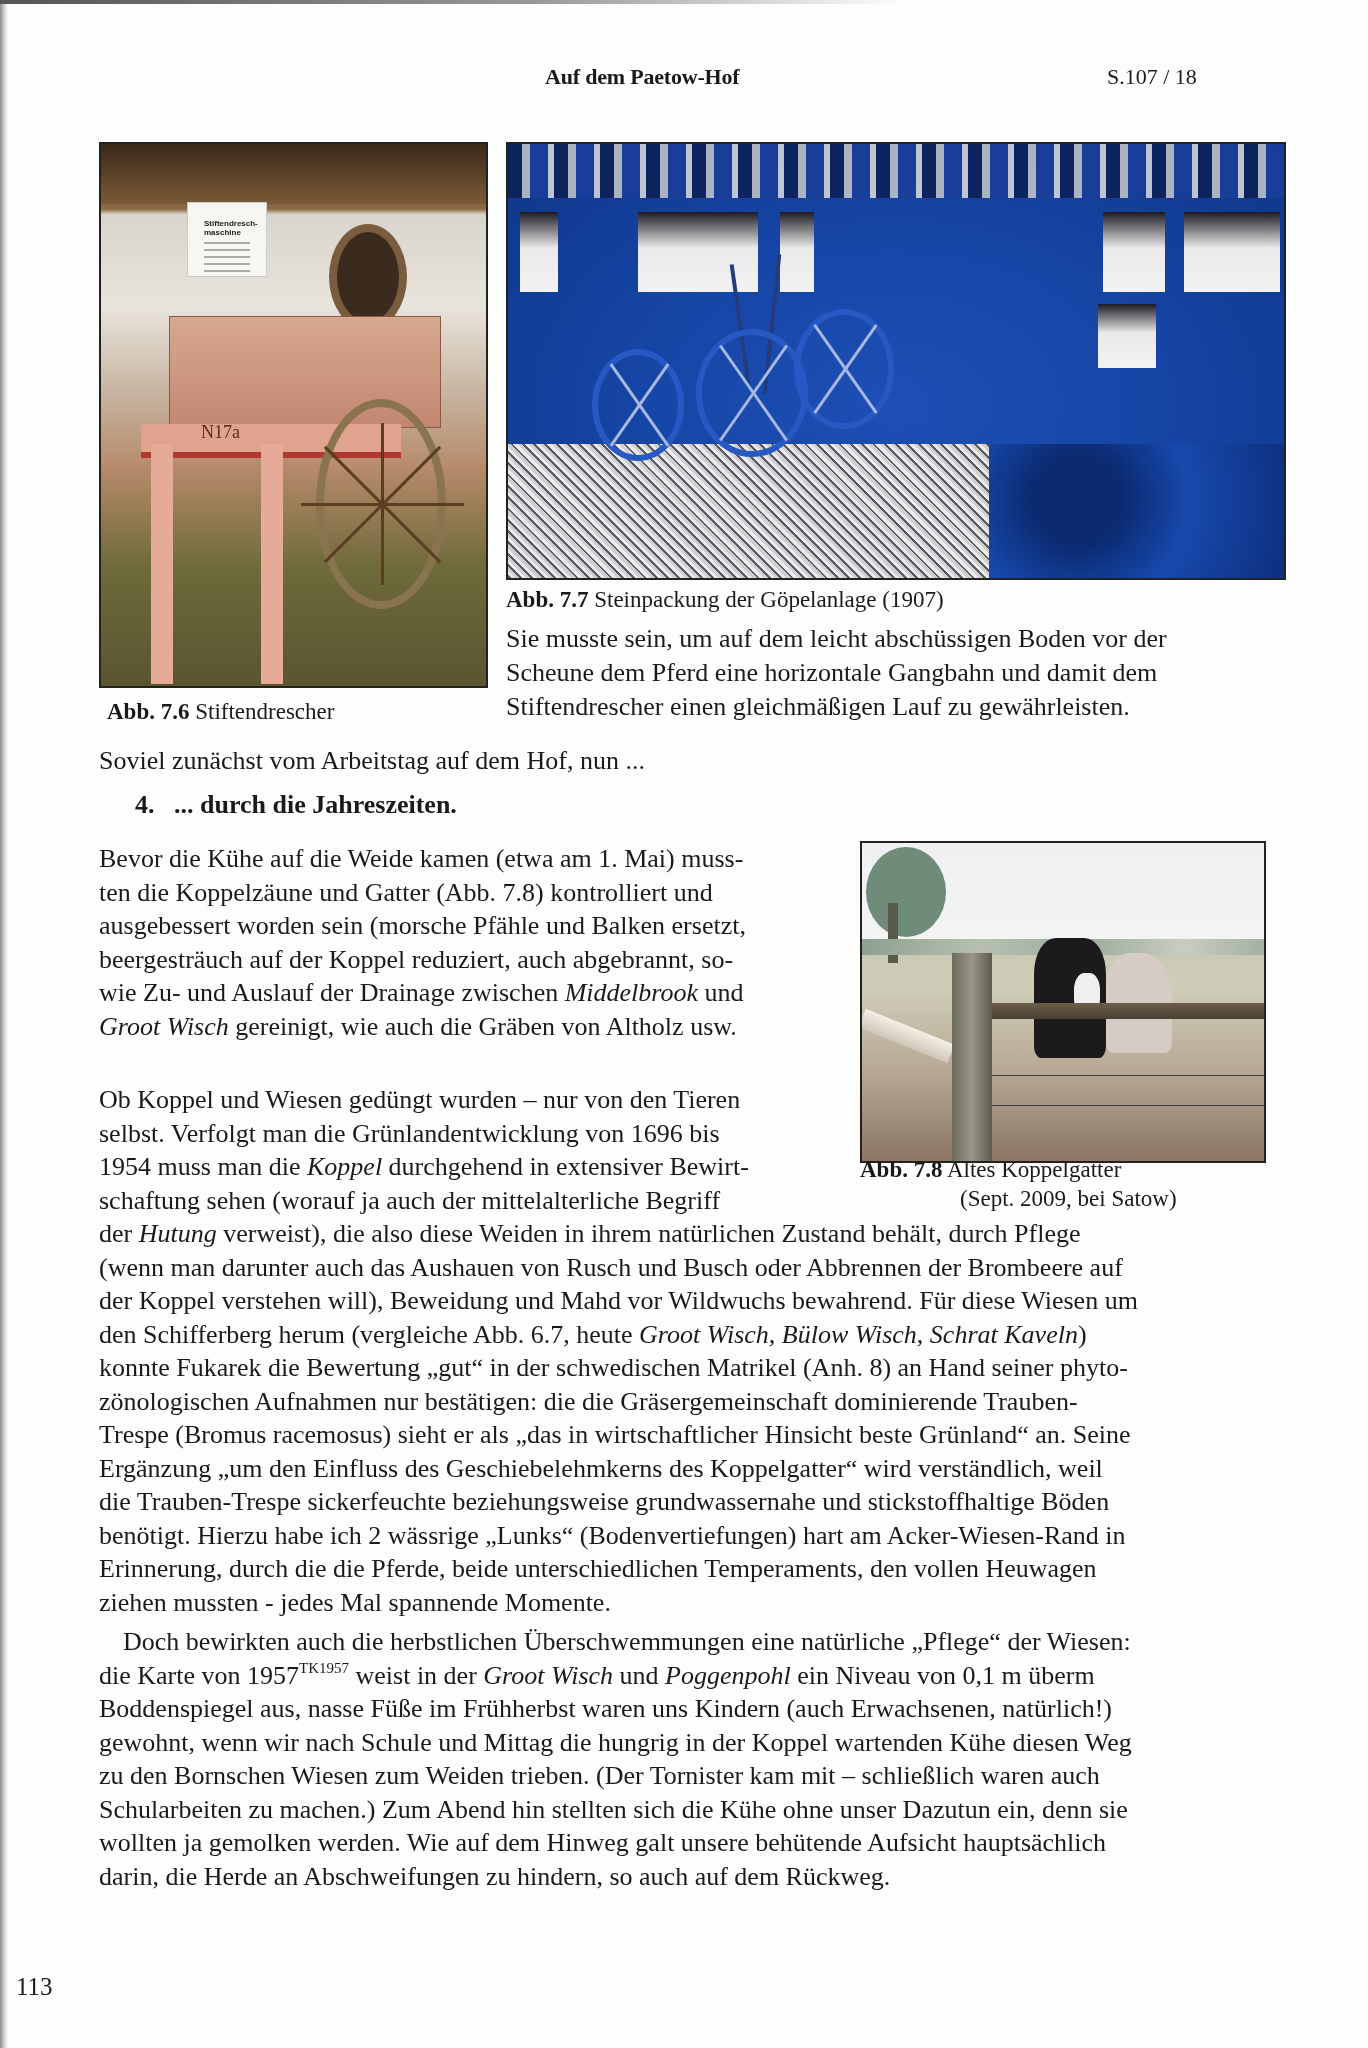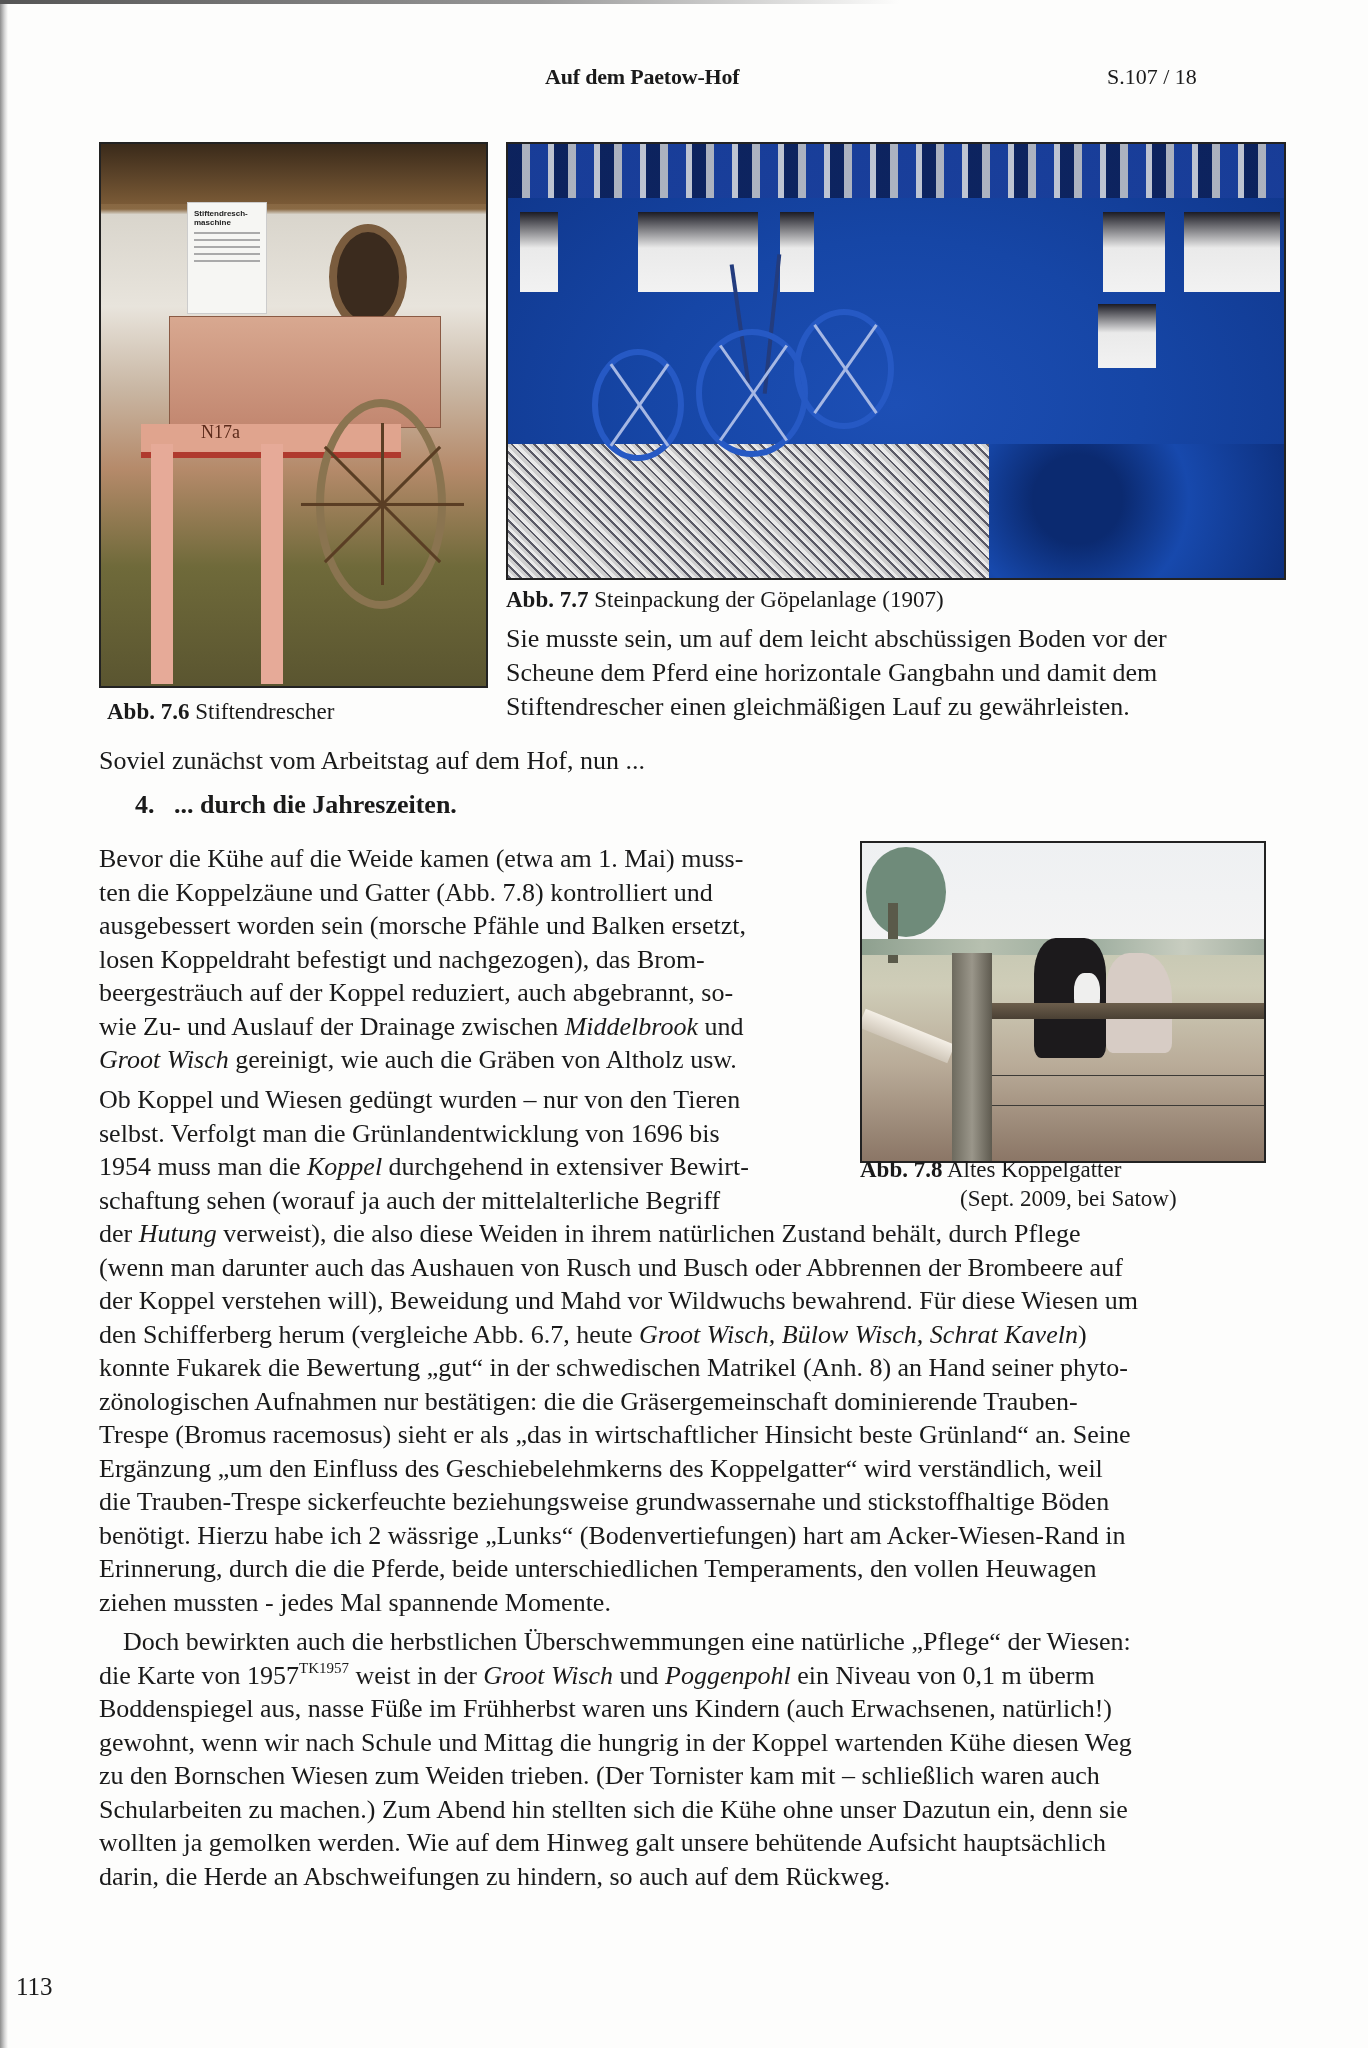--- a/index.html
+++ b/index.html
@@ -15,21 +15,21 @@
     background: linear-gradient(to right, #555, #999 60%, rgba(255,255,255,0)); }
   .header-title { position: absolute; left: 545px; top: 64px; font-size: 22px; font-weight: bold; letter-spacing: -0.2px; }
   .header-page { position: absolute; left: 1107px; top: 64px; font-size: 22px; }
 
   .photo { position: absolute; border: 2px solid #222; box-sizing: border-box; overflow: hidden; }
   
   #photo76 { left: 99px; top: 142px; width: 389px; height: 546px;
     background:
       linear-gradient(to bottom, #6b4a2c 0, #8a6a44 12%, #d9d5cc 13%, #e8e4dc 30%, #c9b7a4 45%, #b58a6a 60%, #6f6a3a 78%, #5a5530 100%); }
   #photo76 .beam { position:absolute; left:0; top:0; width:100%; height:60px; background:linear-gradient(#3a2a1a,#7a5a36); }
-  #photo76 .sign { position:absolute; left:86px; top:58px; width:80px; height:112px; background:#f6f6f3; border:1px solid #ccc; padding:6px; box-sizing:border-box; }
+  #photo76 .sign { position:absolute; left:86px; top:58px; width:80px; height:75px; background:#f6f6f3; border:1px solid #ccc; padding:16px; box-sizing:border-box; }
   #photo76 .sign .l1 { font-family:"Liberation Sans", sans-serif; font-size:8px; font-weight:bold; color:#222; }
   #photo76 .sign .ln { height:2px; background:#aaa; margin-top:5px; }
   #photo76 .porthole { position:absolute; left:228px; top:80px; width:62px; height:90px; border-radius:50%; background:#3b2b1e; border:8px solid #7a5c3e; }
   #photo76 .machine { position:absolute; left:68px; top:172px; width:270px; height:110px; background:linear-gradient(#d8a890,#c28770); border:1px solid #8a5a44; }
   #photo76 .table { position:absolute; left:40px; top:280px; width:260px; height:28px; background:#e0a48e; border-bottom:6px solid #b03a2e; }
   #photo76 .label-n { position:absolute; left:100px; top:278px; font-size:18px; color:#5a2a1a; font-family:"Liberation Serif", serif; }
   #photo76 .leg { position:absolute; width:22px; background:#e6aa98; }
   #photo76 .wheel { position:absolute; left:215px; top:255px; width:130px; height:210px; border-radius:50%; border:8px solid #8a7450; box-sizing:border-box; }
   #photo76 .spoke { position:absolute; left:50%; top:8%; width:3px; height:84%; background:#5a3e24; }
 
@@ -139,21 +139,20 @@
 
 <div class="heading" style="left:99px; top:790px;">
   <span>4.</span>&nbsp;&nbsp;
   <span>... durch die Jahreszeiten.</span>
 </div>
 
 <div class="body-text" style="left:99px; top:842px;">
   <span class="line">Bevor die Kühe auf die Weide kamen (etwa am 1. Mai) muss-</span>
   <span class="line">ten die Koppelzäune und Gatter (Abb. 7.8) kontrolliert und</span>
   <span class="line">ausgebessert worden sein (morsche Pfähle und Balken ersetzt,</span>
-  <span class="line">losen Koppeldraht befestigt und nachgezogen), das Brom-</span>
   <span class="line">beergesträuch auf der Koppel reduziert, auch abgebrannt, so-</span>
   <span class="line"><span>wie  Zu- und Auslauf der Drainage zwischen </span><i>Middelbrook</i><span> und</span></span>
   <span class="line"><i>Groot Wisch</i><span> gereinigt, wie auch die Gräben von Altholz usw.</span></span>
 </div>
 
 <div class="photo" id="photo78">
   <div class="tree" style="left:4px; top:4px; width:80px; height:90px;"></div>
   <div class="tree" style="left:26px; top:60px; width:10px; height:60px; border-radius:0; background:#5a5a4a;"></div>
   <div class="treeline"></div>
   <div class="horse2"></div>

